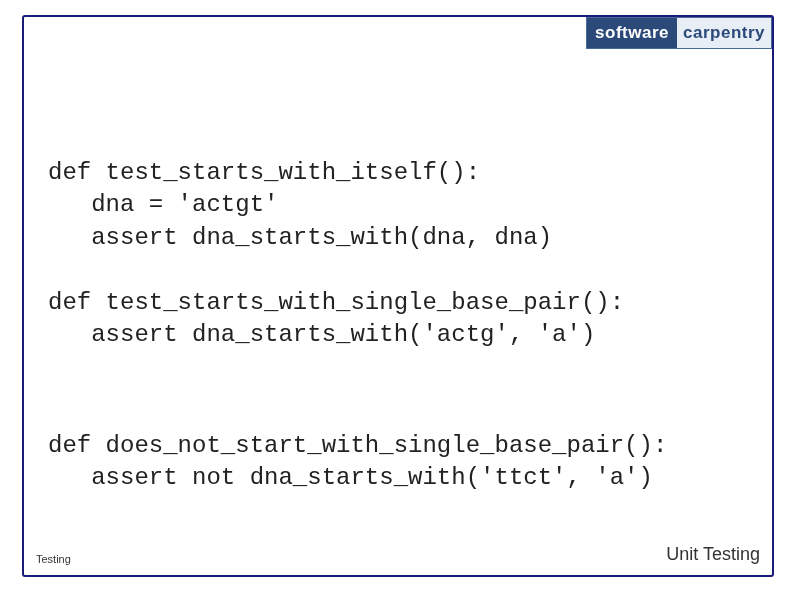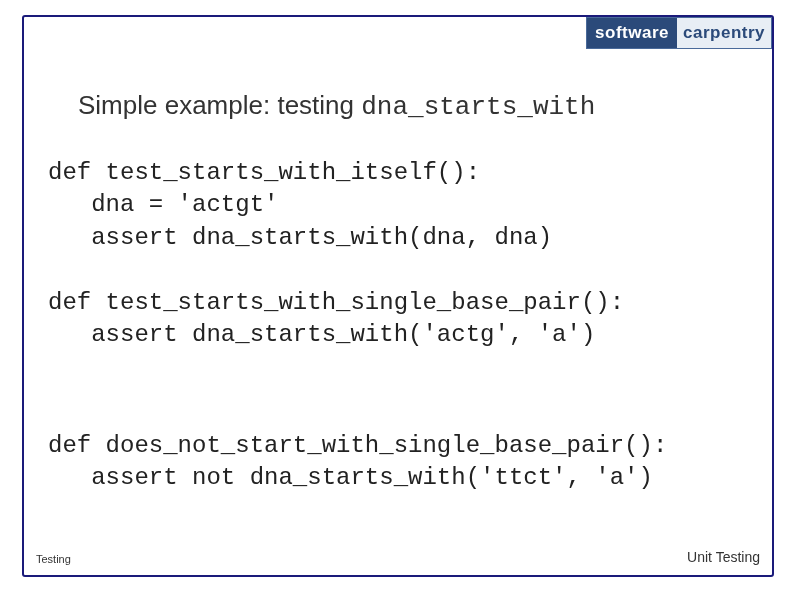--- a/index.html
+++ b/index.html
@@ -82,36 +82,33 @@
     position: absolute;
     bottom: 10px;
     left: 12px;
     font-size: 11px;
     color: #333333;
   }
   .footer-right {
     position: absolute;
     bottom: 10px;
     right: 12px;
-    font-size: 14px;
+    font-size: 18px;
     color: #333333;
   }
 </style>
 </head>
 <body>
 
 <div class="slide">
   <div class="logo">
     <div class="logo-left">software</div>
     <div class="logo-right">carpentry</div>
   </div>
 
-  <div class="title">
-    <span>Simple example: testing </span><span class="mono">dna_starts_with</span>
-  </div>
 
   <div class="code-block block2">def test_starts_with_single_base_pair():
    assert dna_starts_with('actg', 'a')</div>
   <div class="code-block block1">def test_starts_with_itself():
    dna = 'actgt'
    assert dna_starts_with(dna, dna)</div>
   <div class="code-block block3">def does_not_start_with_single_base_pair():
    assert not dna_starts_with('ttct', 'a')</div>
 
   <div class="footer-left">Testing</div>

